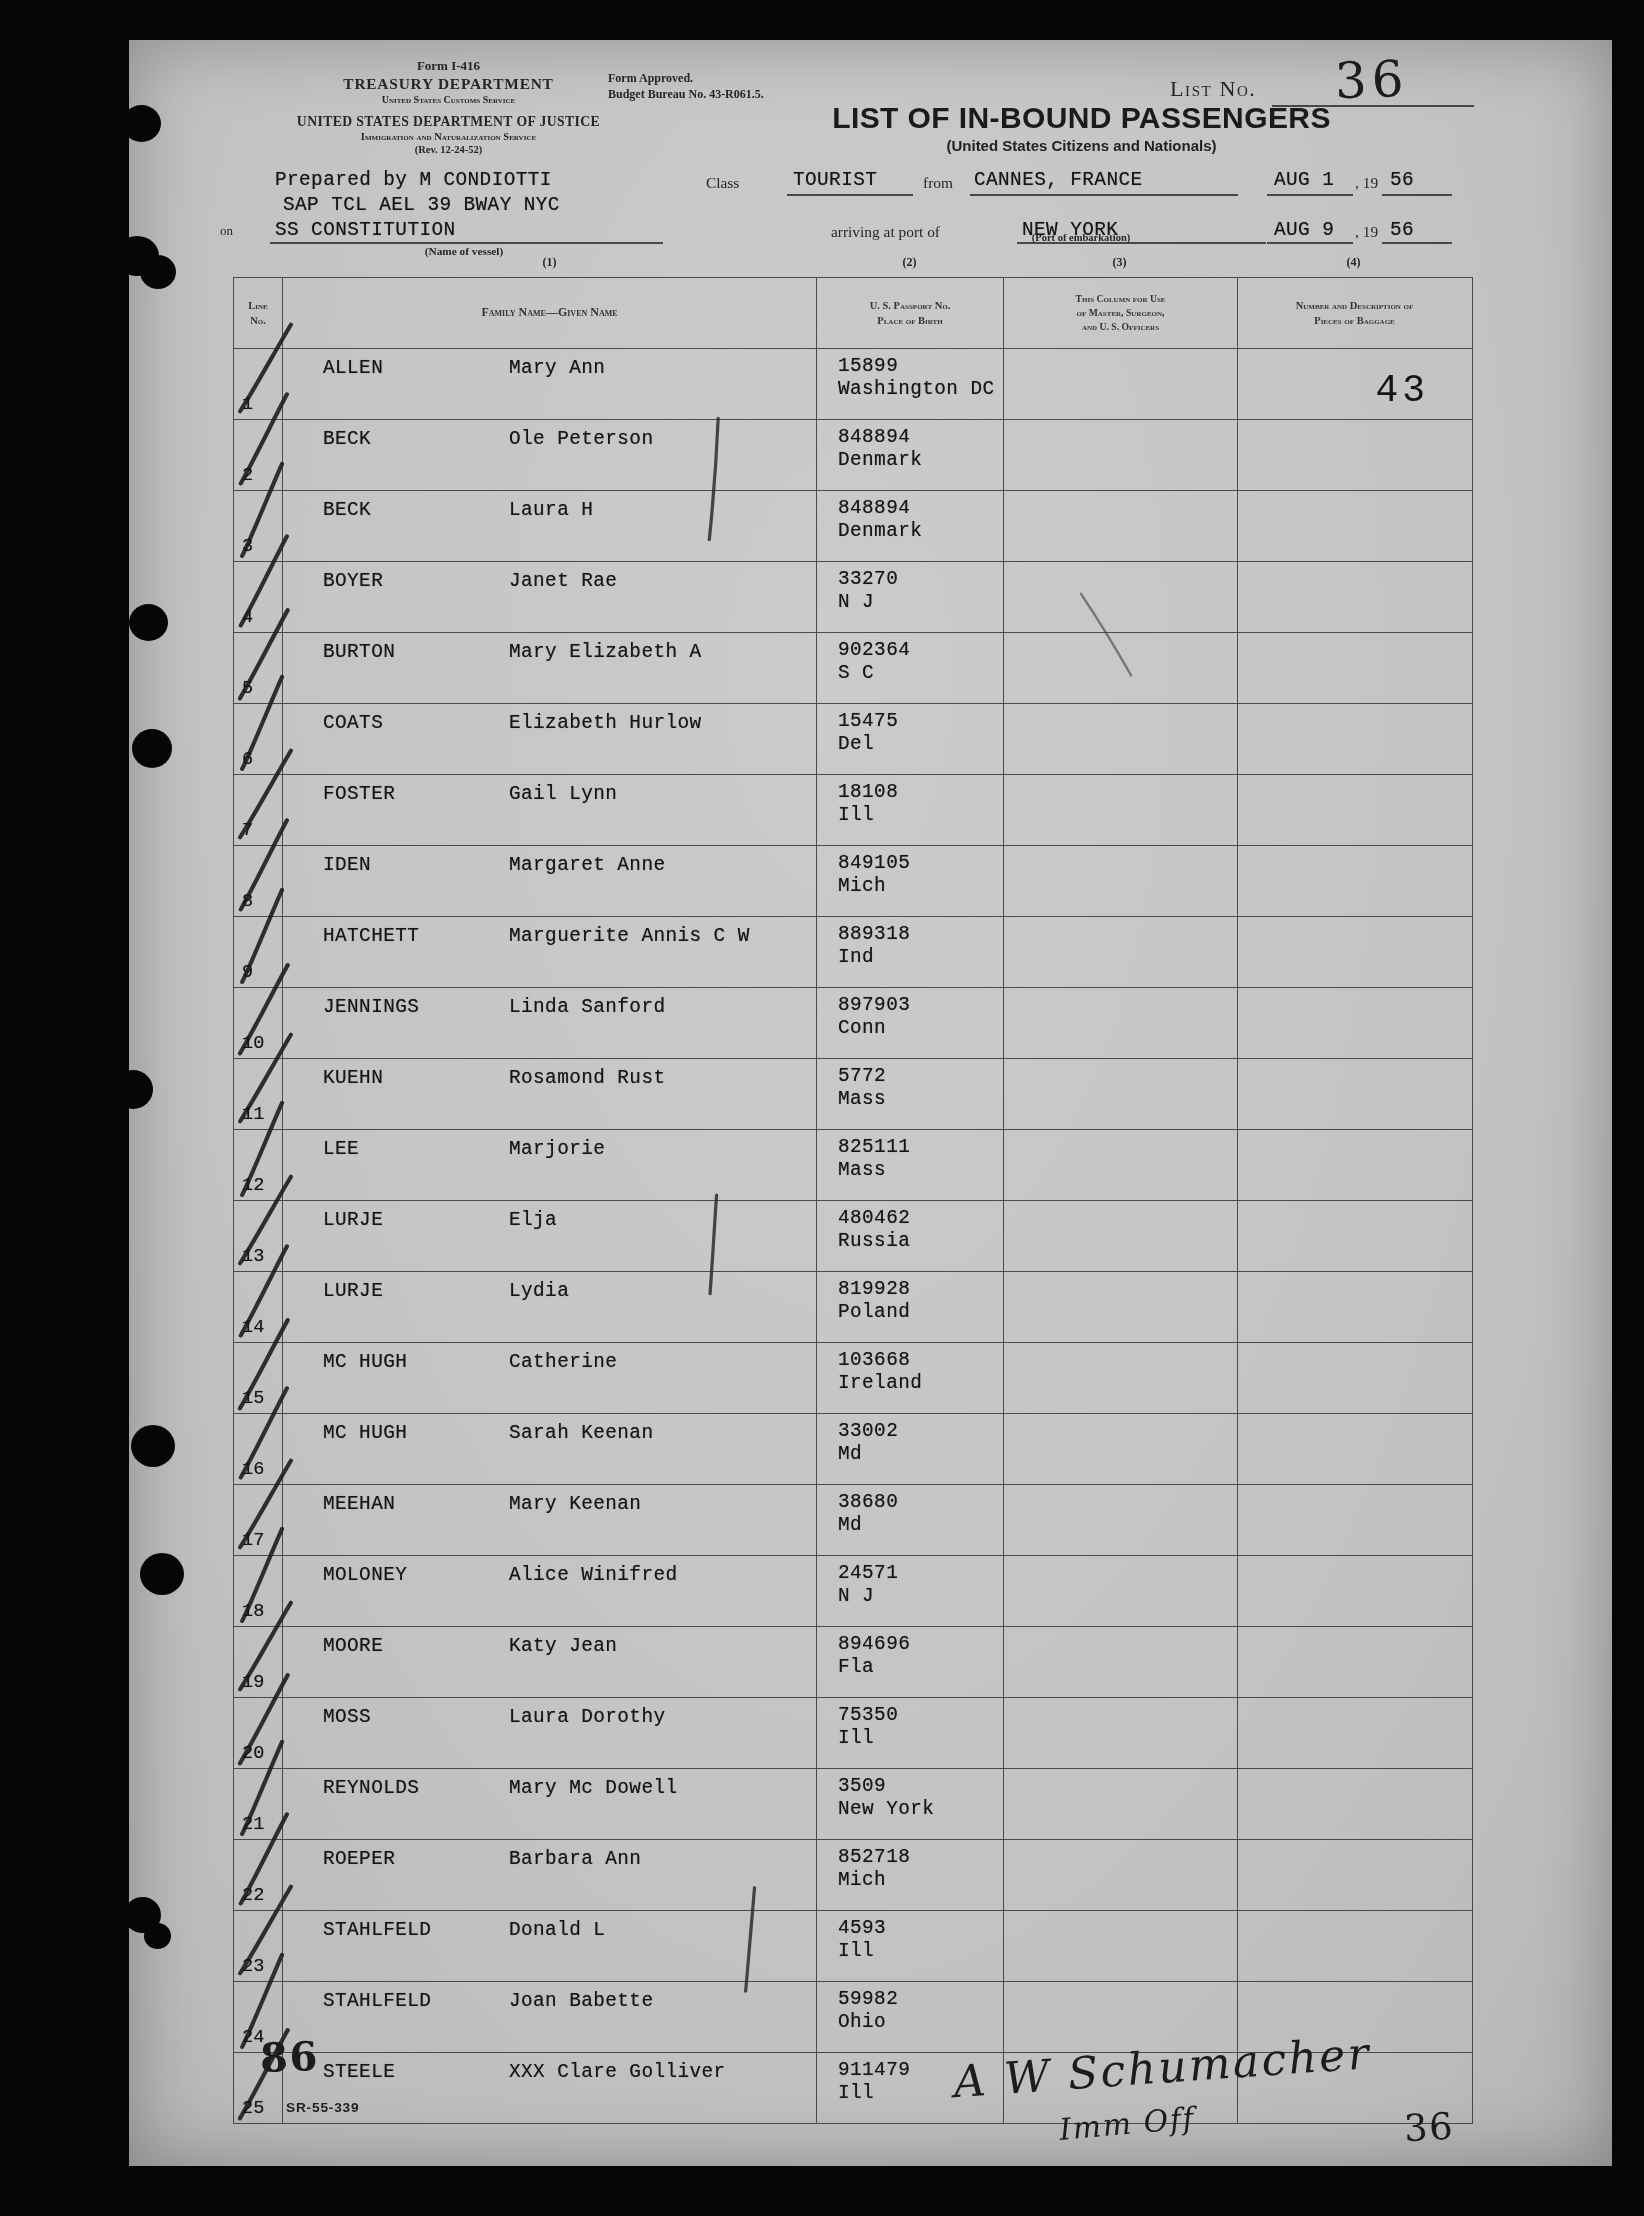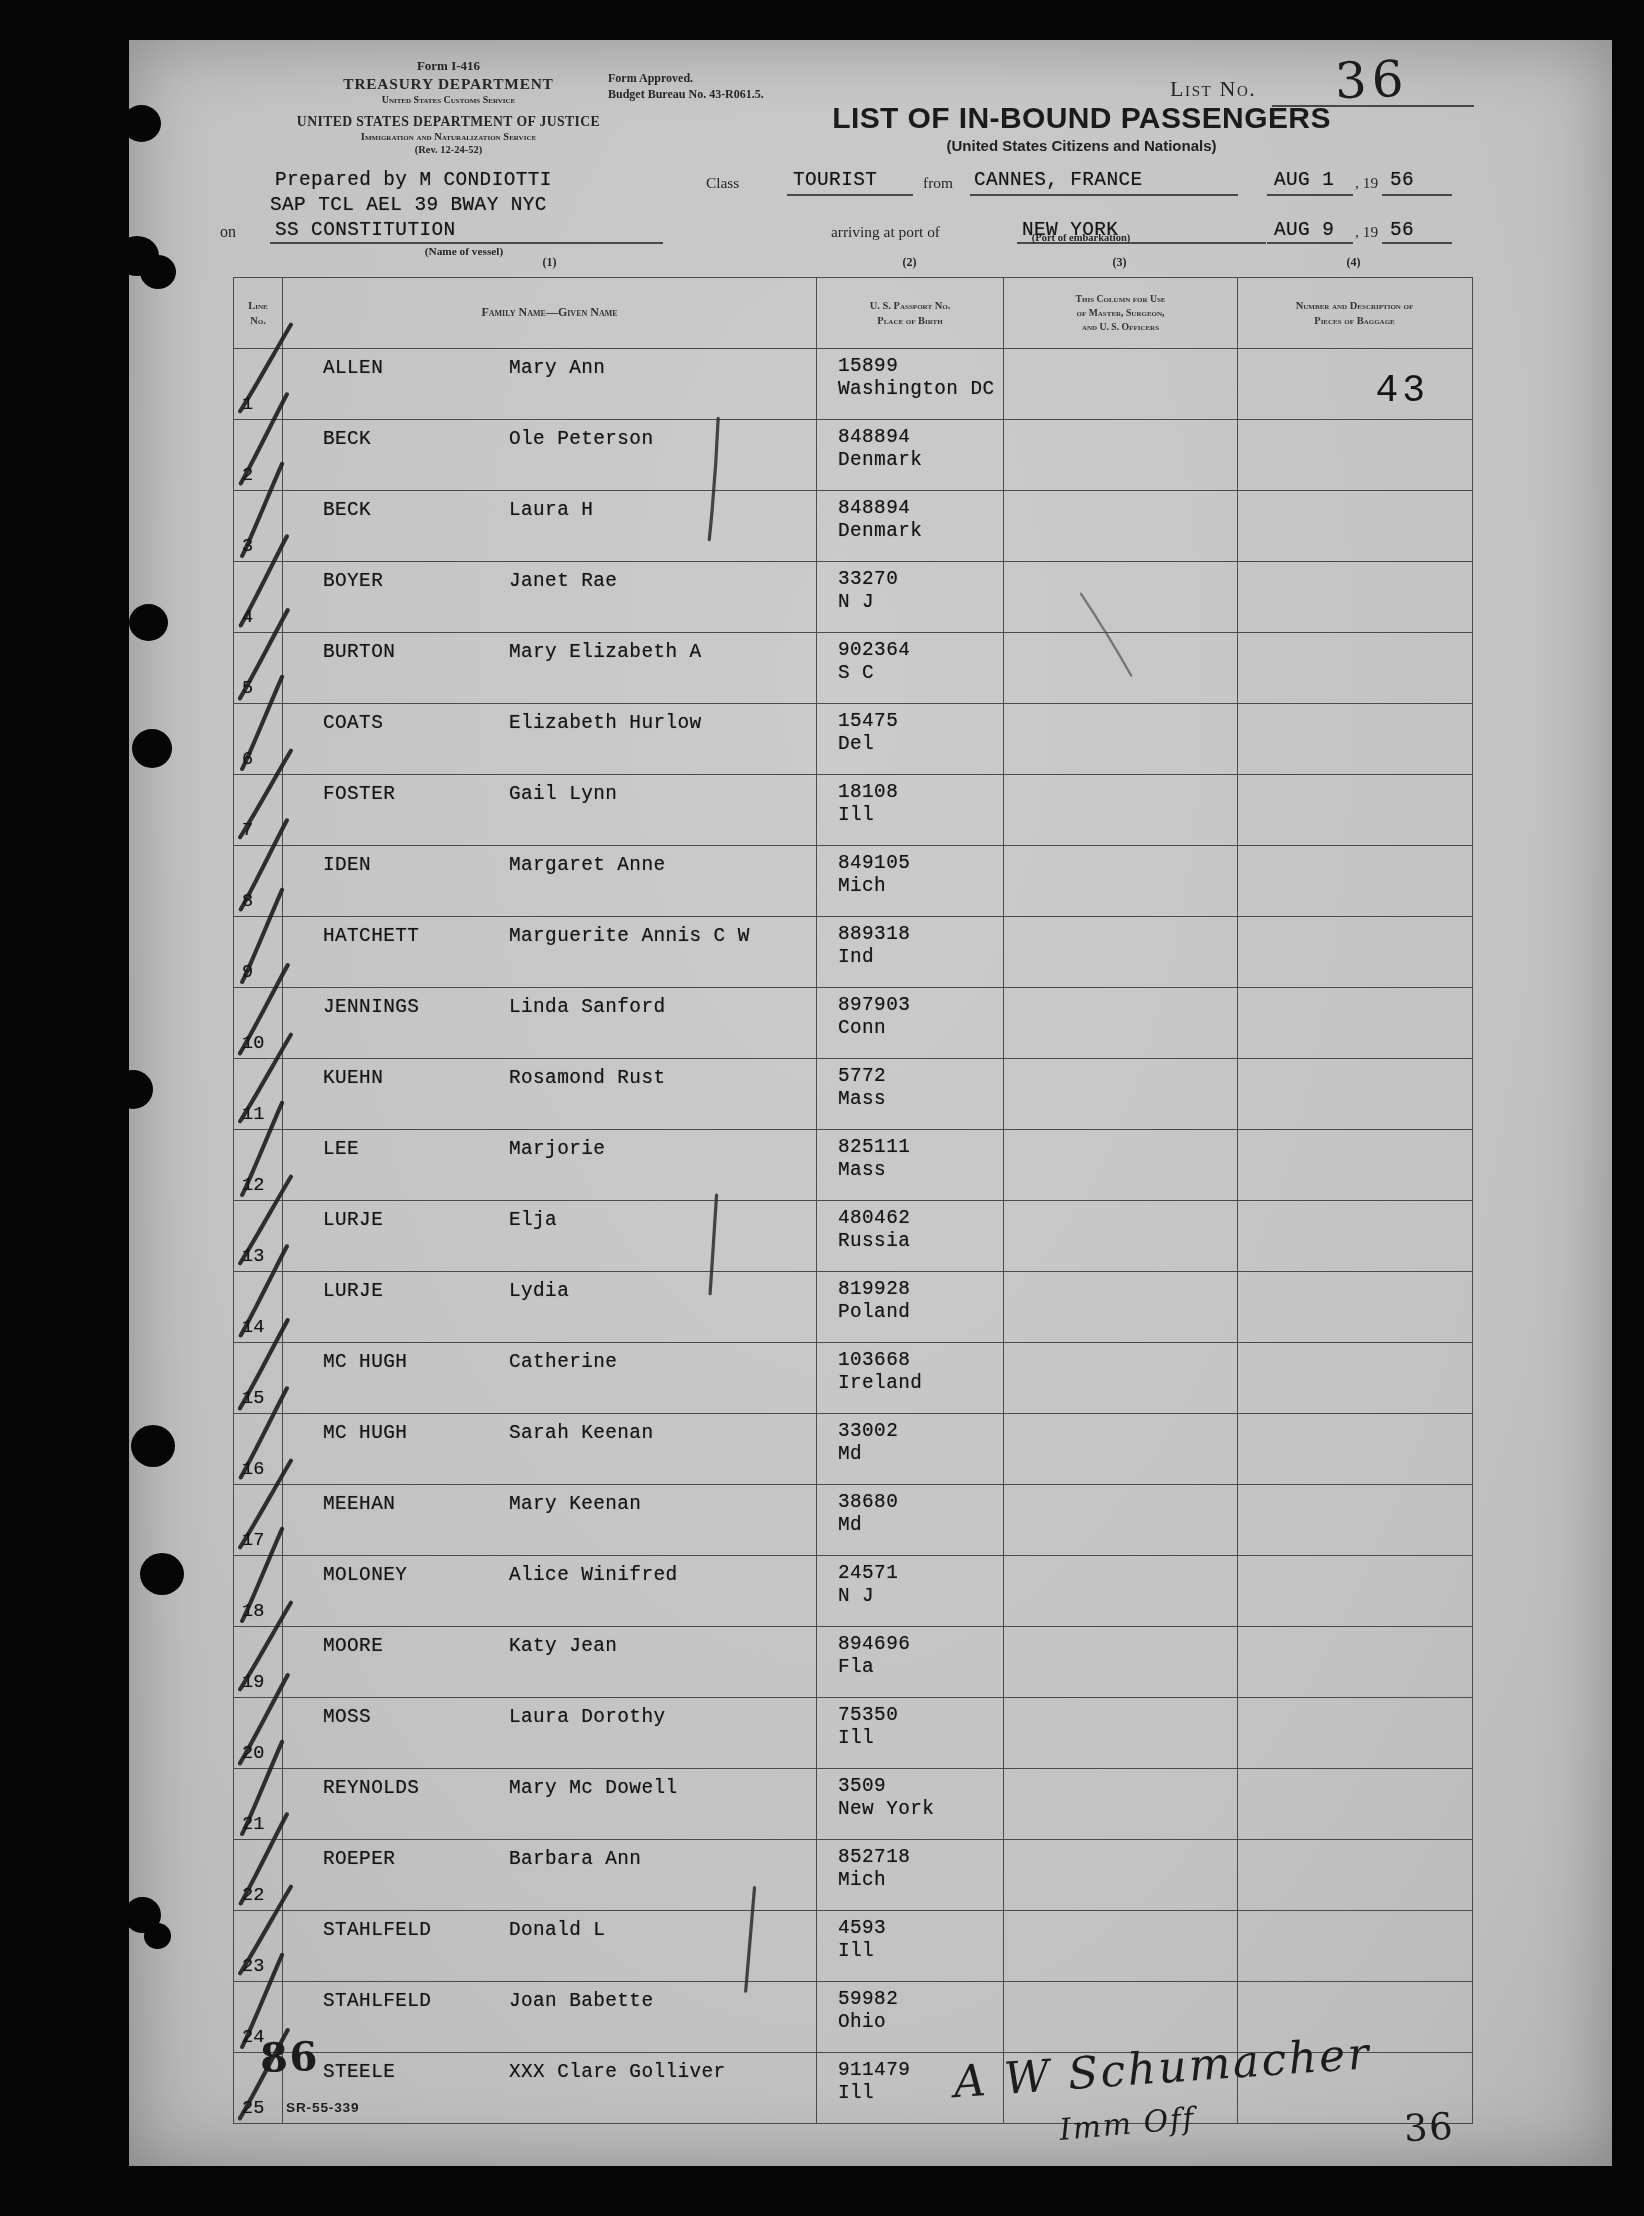--- a/index.html
+++ b/index.html
@@ -105,22 +105,22 @@
     <div class="listno-label print sc">List No.</div>
     <div class="listno-value hand">36</div>
     <div class="uline" style="left:1143px;top:65px;width:202px;"></div>
 
     <div class="titleblock">
       <div class="main">LIST OF IN-BOUND PASSENGERS</div>
       <div class="sub">(United States Citizens and Nationals)</div>
     </div>
 
     <div class="abs typed" style="left:146px;top:129px;">Prepared by M CONDIOTTI</div>
-    <div class="abs typed" style="left:141px;top:154px;">SAP TCL AEL 39 BWAY NYC</div>
-    <div class="abs print" style="left:91px;top:183px;font-size:16px;">on</div>
+    <div class="abs typed" style="left:154px;top:154px;">SAP TCL AEL 39 BWAY NYC</div>
+    <div class="abs print" style="left:91px;top:183px;font-size:13px;">on</div>
     <div class="abs typed" style="left:146px;top:179px;">SS CONSTITUTION</div>
     <div class="uline" style="left:141px;top:202px;width:393px;"></div>
     <div class="abs print b center" style="left:214px;top:205px;width:242px;font-size:11.3px;">(Name of vessel)</div>
 
     <div class="abs print" style="left:577px;top:134px;font-size:15.4px;">Class</div>
     <div class="abs typed" style="left:664px;top:129px;">TOURIST</div>
     <div class="uline" style="left:658px;top:154px;width:126px;"></div>
     <div class="abs print" style="left:794px;top:134px;font-size:15.4px;">from</div>
     <div class="abs typed" style="left:845px;top:129px;">CANNES, FRANCE</div>
     <div class="uline" style="left:841px;top:154px;width:268px;"></div>

